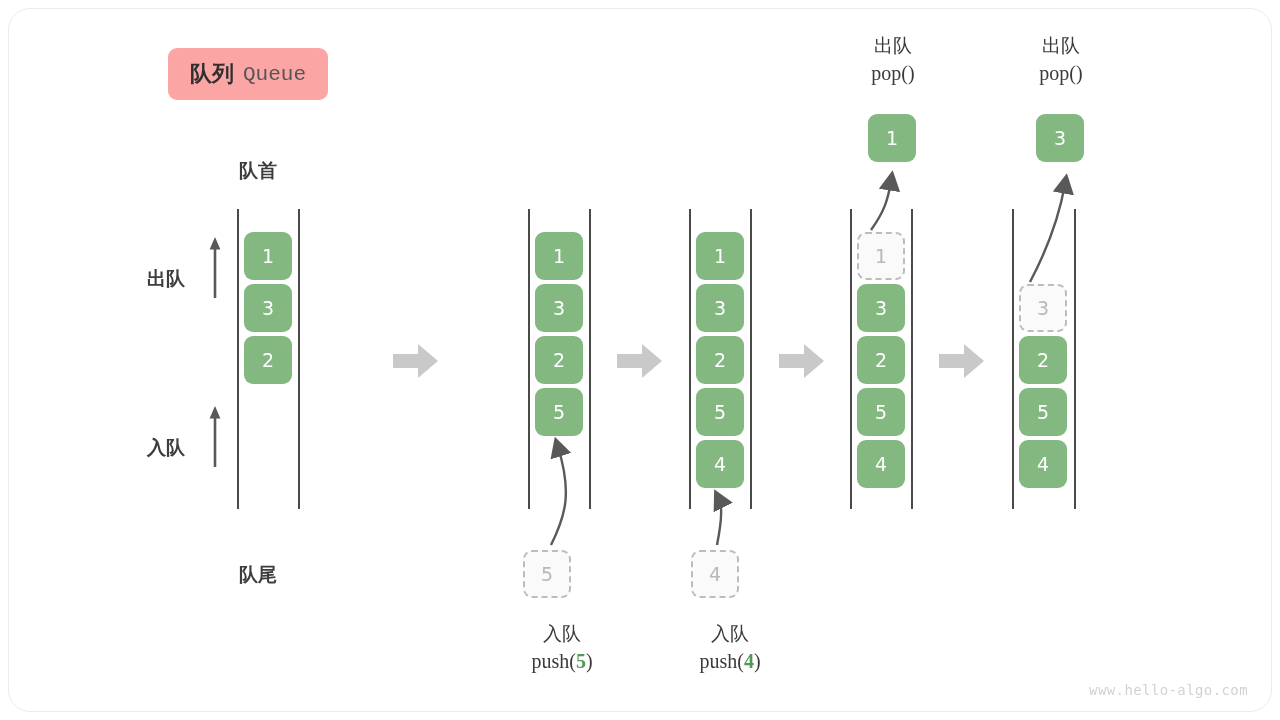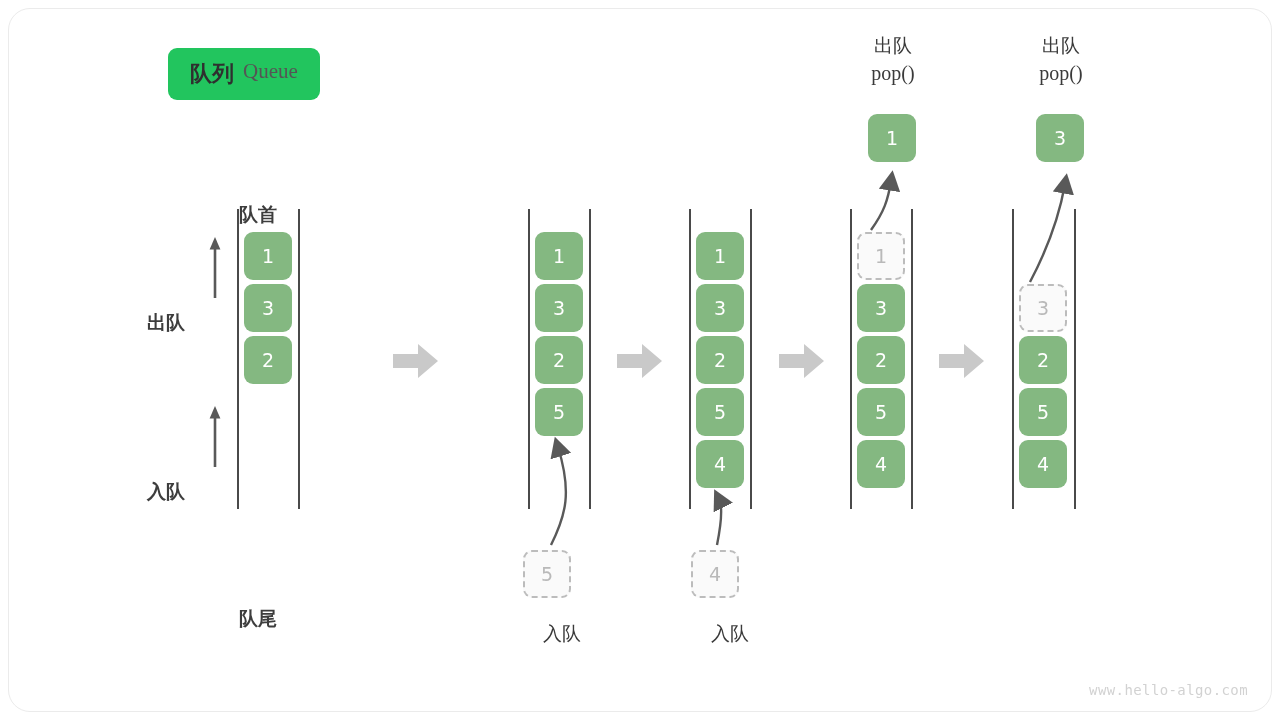--- a/index.html
+++ b/index.html
@@ -31,51 +31,50 @@
     width: 1280px;
     height: 720px;
   }
 
   
   .title-badge {
     position: absolute;
     left: 168px;
     top: 48px;
     padding: 11px 22px;
-    background: #22c55e;
+    background: #fca5a5;
     border-radius: 9px;
     white-space: nowrap;
     display: flex;
-    align-items: flex-start;
+    align-items: center;
     gap: 9px;
   }
   .title-cn {
     font-size: 22px;
     font-weight: bold;
     color: #2f2f2f;
     font-family: "DejaVu Sans", sans-serif;
   }
   .title-en {
     font-size: 21px;
     color: #555555;
-    font-family: Liberation Serif, serif;
+    font-family: Liberation Mono, monospace;
   }
 
   
   .lbl {
     position: absolute;
     color: #3a3a3a;
     white-space: nowrap;
   }
   .lbl-cn-bold {
     font-family: "DejaVu Sans", sans-serif;
     font-weight: bold;
     font-size: 19px;
     color: #3d3d3d;
-    margin-top: 44px;
   }
   .op-label {
     position: absolute;
     text-align: center;
     white-space: nowrap;
     line-height: 1.42;
   }
   .op-label .op-cn {
     display: block;
     font-family: "DejaVu Sans", sans-serif;
@@ -194,35 +193,37 @@
 
   <div class="cell" style="left:535px; top:232px;">1</div>
   <div class="cell" style="left:535px; top:284px;">3</div>
   <div class="cell" style="left:535px; top:336px;">2</div>
   <div class="cell" style="left:535px; top:388px;">5</div>
 
   <div class="cell ghost" style="left:523px; top:550px;">5</div>
 
   <div class="op-label" style="left:447px; top:620px; width:230px;">
     <span class="op-cn">入队</span>
+    <span class="op-code"><span>push(</span><span class="arg">5</span><span>)</span></span>
   </div>
 
   <div class="rail" style="left:689px; top:209px; height:300px;"></div>
   <div class="rail" style="left:750px; top:209px; height:300px;"></div>
 
   <div class="cell" style="left:696px; top:232px;">1</div>
   <div class="cell" style="left:696px; top:284px;">3</div>
   <div class="cell" style="left:696px; top:336px;">2</div>
   <div class="cell" style="left:696px; top:388px;">5</div>
   <div class="cell" style="left:696px; top:440px;">4</div>
 
   <div class="cell ghost" style="left:691px; top:550px;">4</div>
 
   <div class="op-label" style="left:615px; top:620px; width:230px;">
     <span class="op-cn">入队</span>
+    <span class="op-code"><span>push(</span><span class="arg">4</span><span>)</span></span>
   </div>
 
   <div class="op-label" style="left:778px; top:32px; width:230px;">
     <span class="op-cn">出队</span>
     <span class="op-code"><span>pop(</span><span class="arg"></span><span>)</span></span>
   </div>
 
   <div class="cell" style="left:868px; top:114px;">1</div>
 
   <div class="rail" style="left:850px; top:209px; height:300px;"></div>

